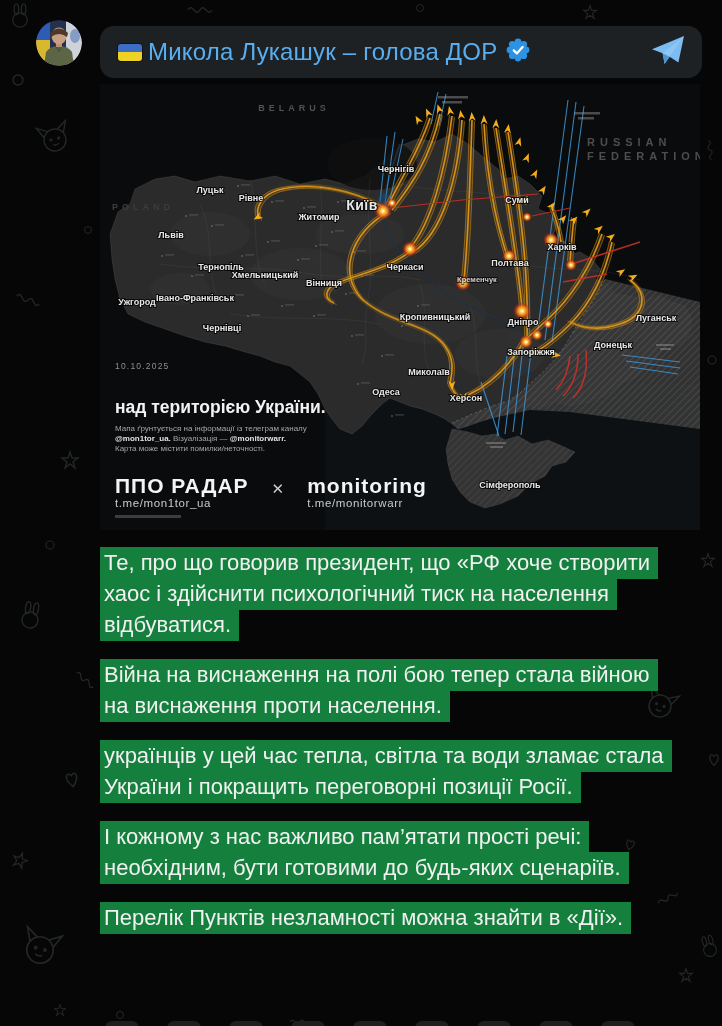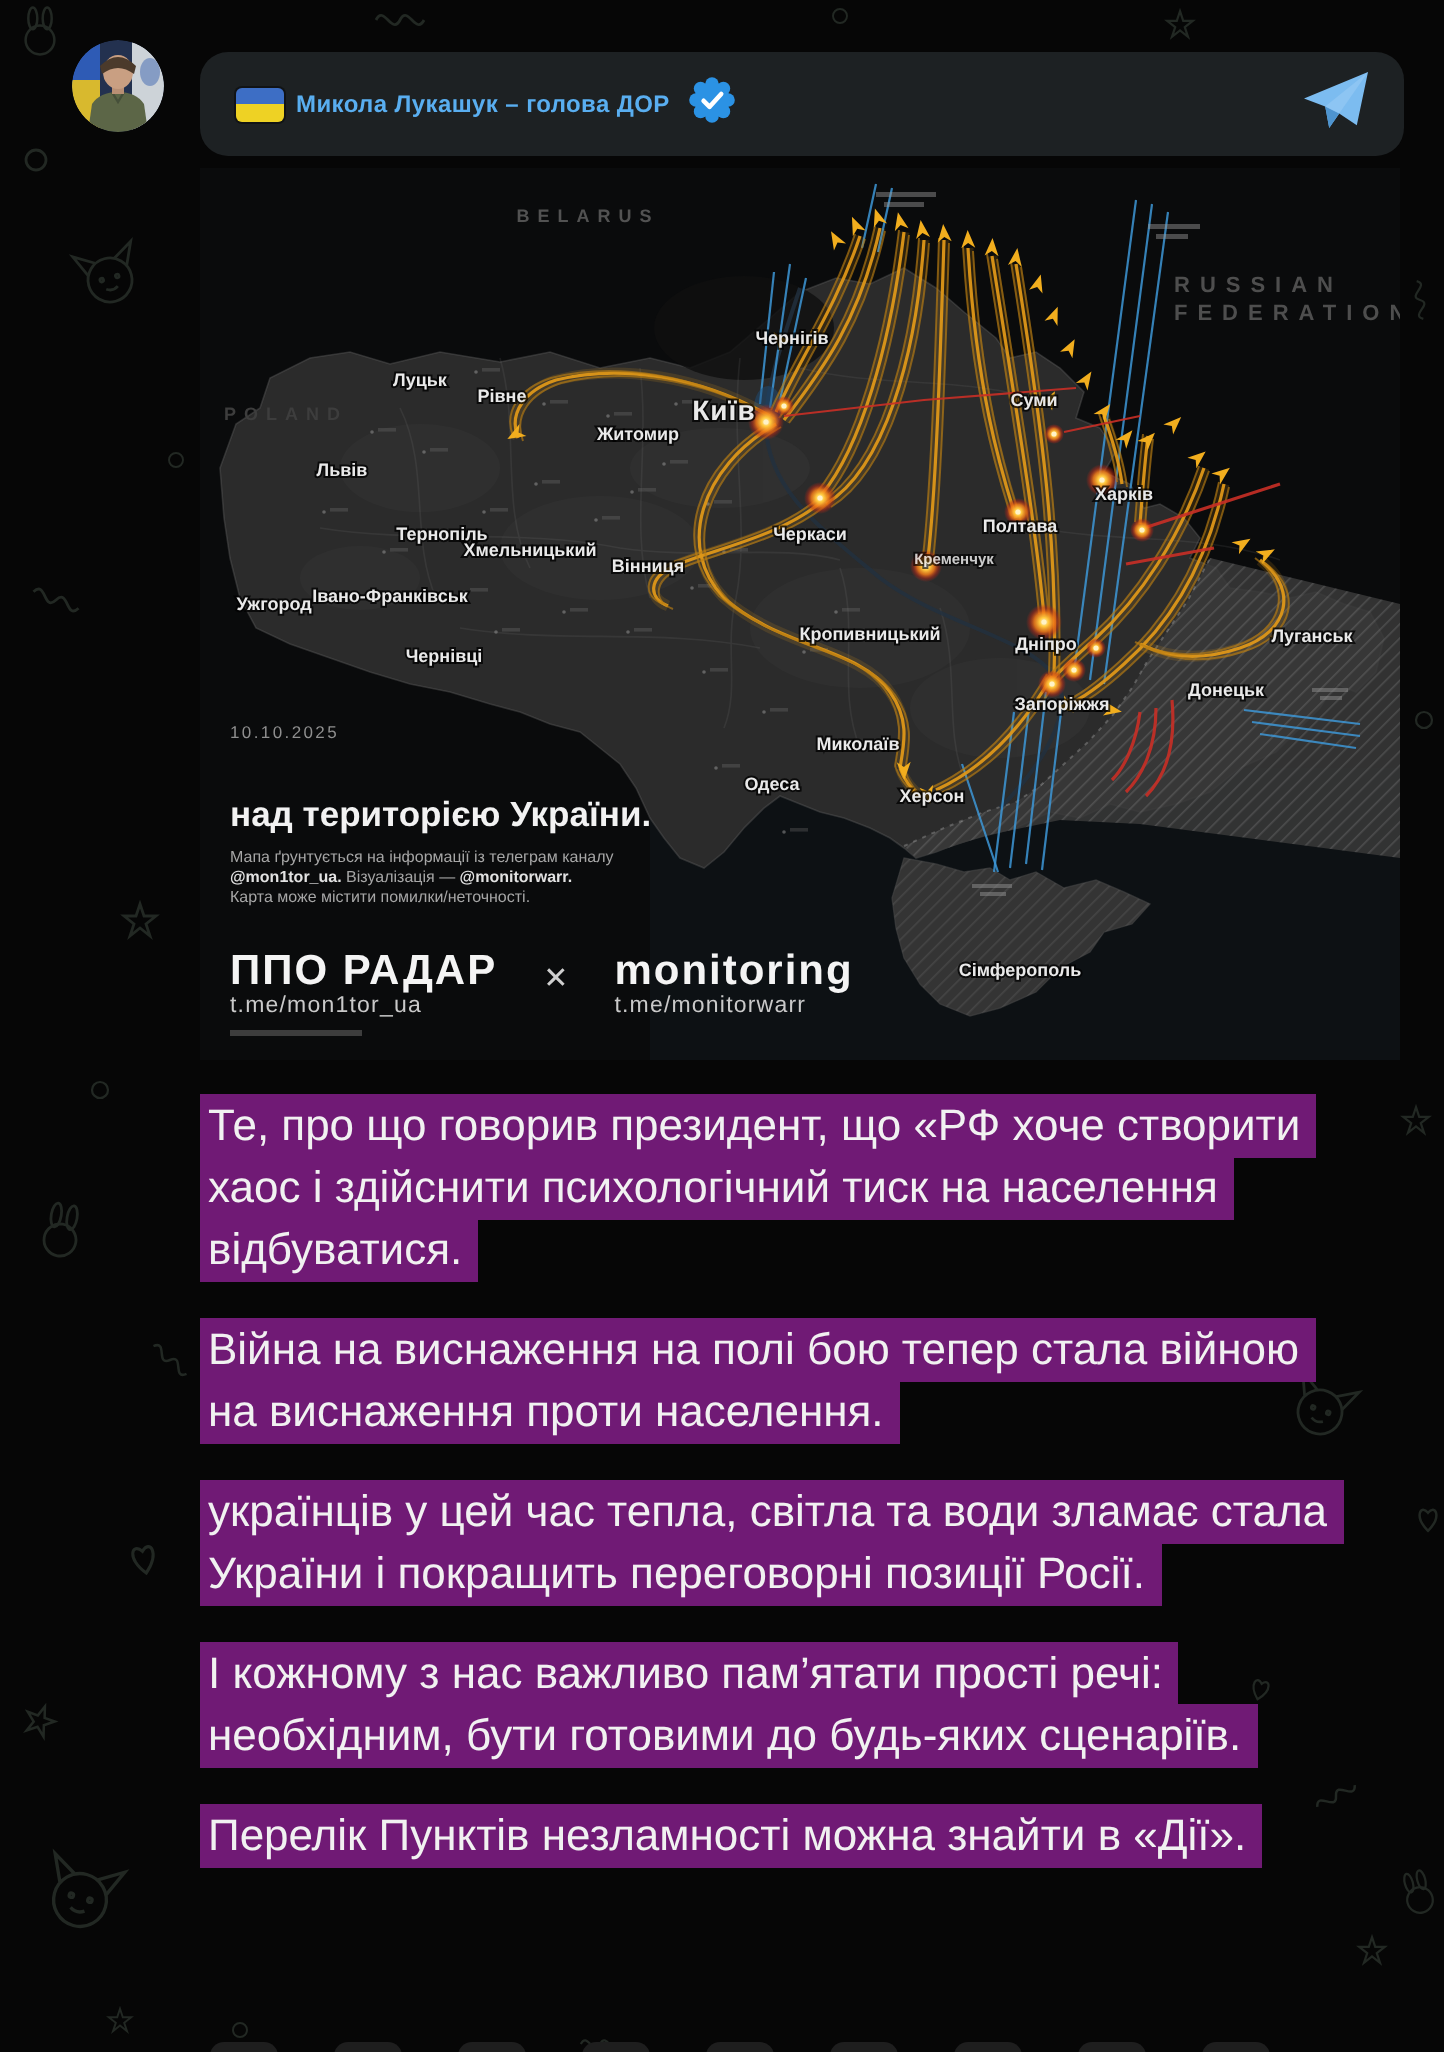--- a/index.html
+++ b/index.html
@@ -7,21 +7,21 @@
        font-family:"Liberation Sans",sans-serif;-webkit-font-smoothing:antialiased}
   #bg{position:absolute;left:0;top:0;z-index:0}
   .doodle{stroke:#3e4a40;fill:none;stroke-width:1.4;opacity:.5}
 
   
   #avatar{position:absolute;left:36px;top:20px;width:46px;height:46px;z-index:2;border-radius:50%;overflow:hidden}
   #hbubble{position:absolute;left:100px;top:26px;width:602px;height:52px;background:#1d2123;
            border-radius:14px;z-index:1;display:flex;align-items:center;padding:0 16px 0 18px;box-sizing:border-box}
   .flag{width:24px;height:17px;border-radius:3px;overflow:hidden;margin-right:6px;flex:0 0 auto;box-shadow:0 0 0 1px rgba(0,0,0,.4)}
   .flag .fb{height:50%;background:#3d6ec5}.flag .fy{height:50%;background:#eed224}
-  #htitle{color:#59aef0;font-size:12px;font-weight:bold;white-space:nowrap;letter-spacing:.2px}
+  #htitle{color:#59aef0;font-size:24px;font-weight:normal;white-space:nowrap;letter-spacing:.2px}
   .badge{margin-left:8px;flex:0 0 auto}
   #share{margin-left:auto;flex:0 0 auto;cursor:pointer}
 
   
   #map{position:absolute;left:100px;top:84px;width:600px;height:446px;background:#0b0c0d;z-index:1;overflow:hidden}
   #mapsvg{position:absolute;left:0;top:0;z-index:1}
   .overlay{position:absolute;z-index:3;left:15px}
   #map-date{top:277px;font-size:8.5px;color:#8f8f8f;letter-spacing:1.2px}
   #map-t1{top:290px;font-size:17.5px;font-weight:bold;letter-spacing:.2px}
   #map-t2{top:313px;font-size:17.5px;font-weight:bold;color:#f2f2f2}
@@ -47,21 +47,21 @@
   .rl-belarus{font-family:"Liberation Sans",sans-serif;font-size:9px;letter-spacing:4px;fill:#525252;text-anchor:middle;font-weight:bold}
   .rl-russia{font-family:"Liberation Sans",sans-serif;font-size:11px;letter-spacing:5px;fill:#4e4e4e;font-weight:bold}
   .rl-poland{font-family:"Liberation Sans",sans-serif;font-size:9px;letter-spacing:4px;fill:#3d3d3d;font-weight:bold}
   .obl{stroke:#8a8a8a;opacity:.13;fill:none;stroke-width:.8}
   .ann{fill:#9a9a9a;opacity:.45}
 
   
   #post{position:absolute;left:100px;top:547px;width:606px;z-index:1}
   .para{margin:0 0 19px 0}
   .pline{line-height:31px;white-space:nowrap;height:31px}
-  .pline span{background:#701a75;color:#f1f1f1;font-size:22px;padding:3px 8px 4px 4px}
+  .pline span{background:#15803d;color:#f1f1f1;font-size:22px;padding:3px 8px 4px 4px}
   #pills{position:absolute;left:105px;top:1021px;display:flex;gap:28px;z-index:1}
   .pill{width:34px;height:14px;border-radius:7px;background:#1e1e1e;cursor:pointer}
 </style>
 </head>
 <body>
 
 <svg id="bg" width="722" height="1026">
   <defs>
     <g id="dcat">
         <circle r="11"></circle>

